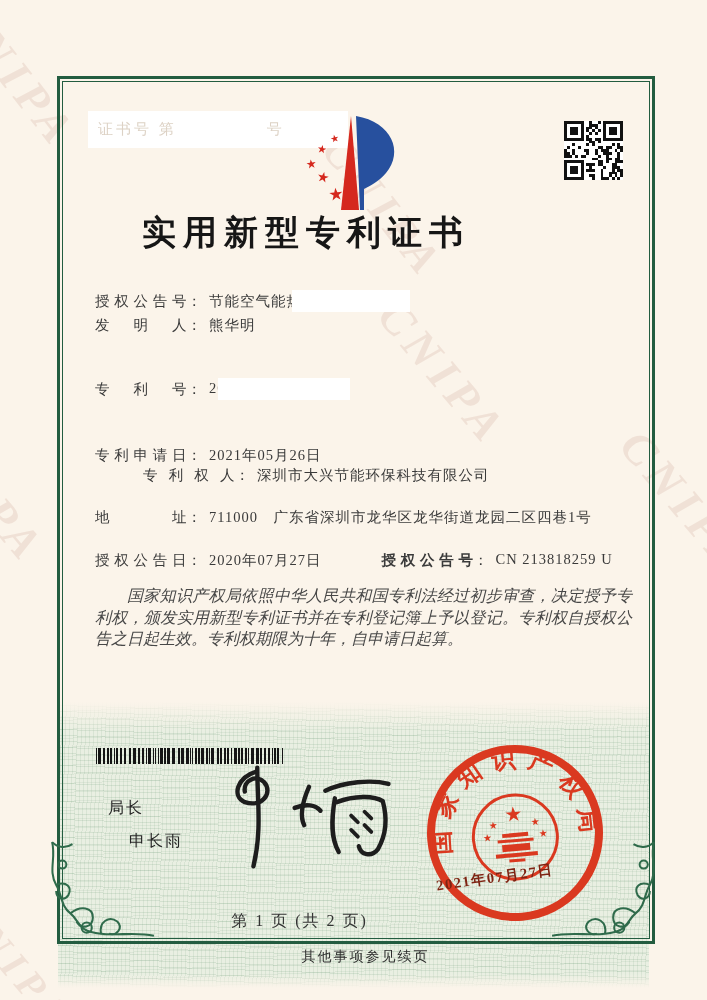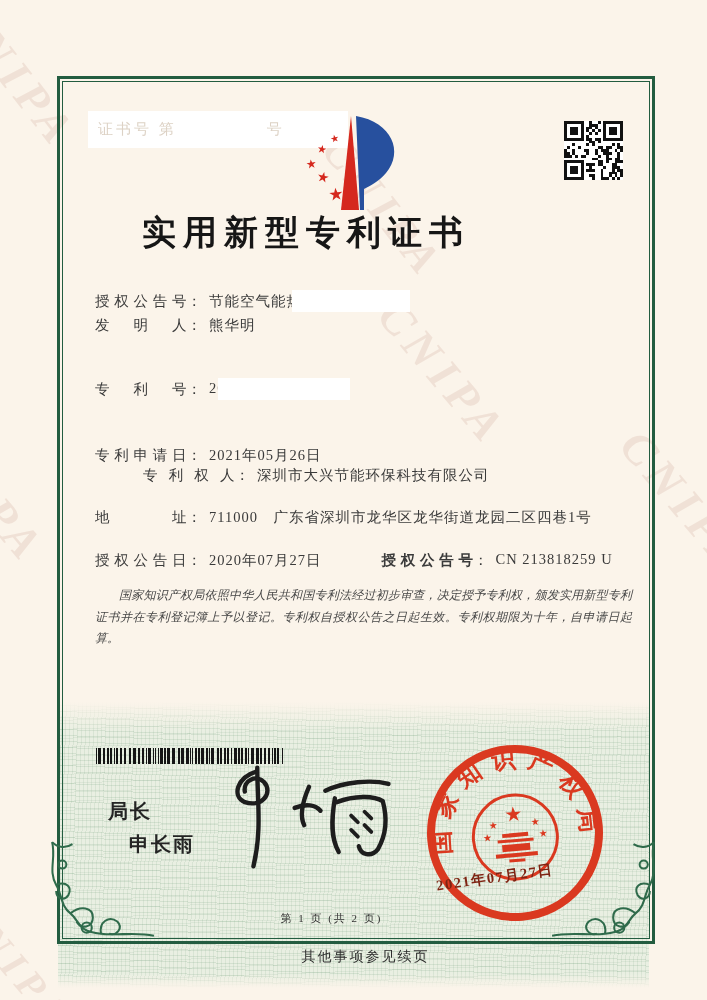--- a/index.html
+++ b/index.html
@@ -34,34 +34,34 @@
          font-size:34px;font-weight:700;letter-spacing:7px;color:#161616;}
   
   .row{position:absolute;left:95px;width:545px;font-size:14.5px;color:#3a3a3a;
        letter-spacing:.5px;white-space:nowrap;}
   .lbl{display:inline-block;width:92px;text-align:justify;text-align-last:justify;
        vertical-align:top;}
   .colon{display:inline-block;vertical-align:top;}
   .val{display:inline-block;margin-left:7px;letter-spacing:1px;vertical-align:top;}
   .pair2{margin-left:30px;font-weight:bold;}
   
-  .paras{position:absolute;left:95px;top:585px;width:537px;font-size:12px;line-height:21.5px;
+  .paras{position:absolute;left:95px;top:585px;width:537px;font-size:16px;line-height:21.5px;
          color:#474747;text-align:justify;font-style:italic;}
   .paras p{margin:0;text-indent:2em;}
   
   .barcode{position:absolute;left:96px;top:748px;width:190px;height:16px;}
   .role{position:absolute;left:108px;font-family:"Liberation Sans","DejaVu Sans",sans-serif;
-        font-weight:700;font-size:20px;color:#242424;letter-spacing:2px;}
+        font-weight:400;font-size:16px;color:#242424;letter-spacing:2px;}
   .signature{position:absolute;left:218px;top:760px;width:182px;height:114px;}
   .seal{position:absolute;left:424px;top:742px;width:182px;height:182px;transform:rotate(-5deg);}
   .sealdate{position:absolute;left:8px;top:123px;width:170px;font-size:14.5px;font-weight:700;
         color:#7e2413;letter-spacing:1.5px;transform:rotate(-3deg);white-space:nowrap;}
   .flourish{position:absolute;width:112px;height:102px;}
-  .pageno{position:absolute;left:0;top:911px;width:599px;text-align:center;font-size:11px;
-        color:#333;letter-spacing:2px;margin-left:32px;}
+  .pageno{position:absolute;left:0;top:911px;width:599px;text-align:center;font-size:16px;
+        color:#333;letter-spacing:2px;}
   .note{position:absolute;left:12px;top:948px;width:707px;text-align:center;font-size:14px;
         color:#2e2e2e;letter-spacing:2px;}.z3{z-index:3}.z4{z-index:4}.z5{z-index:5}
 </style>
 </head>
 <body>
 
 <div class="page">
 
   <div class="wm" style="left:-18px;top:-10px;font-size:46px;transform:rotate(52deg);">CNIPA</div>
   <div class="wm" style="left:352px;top:126px;font-size:44px;transform:rotate(52deg);">CNIPA</div>

